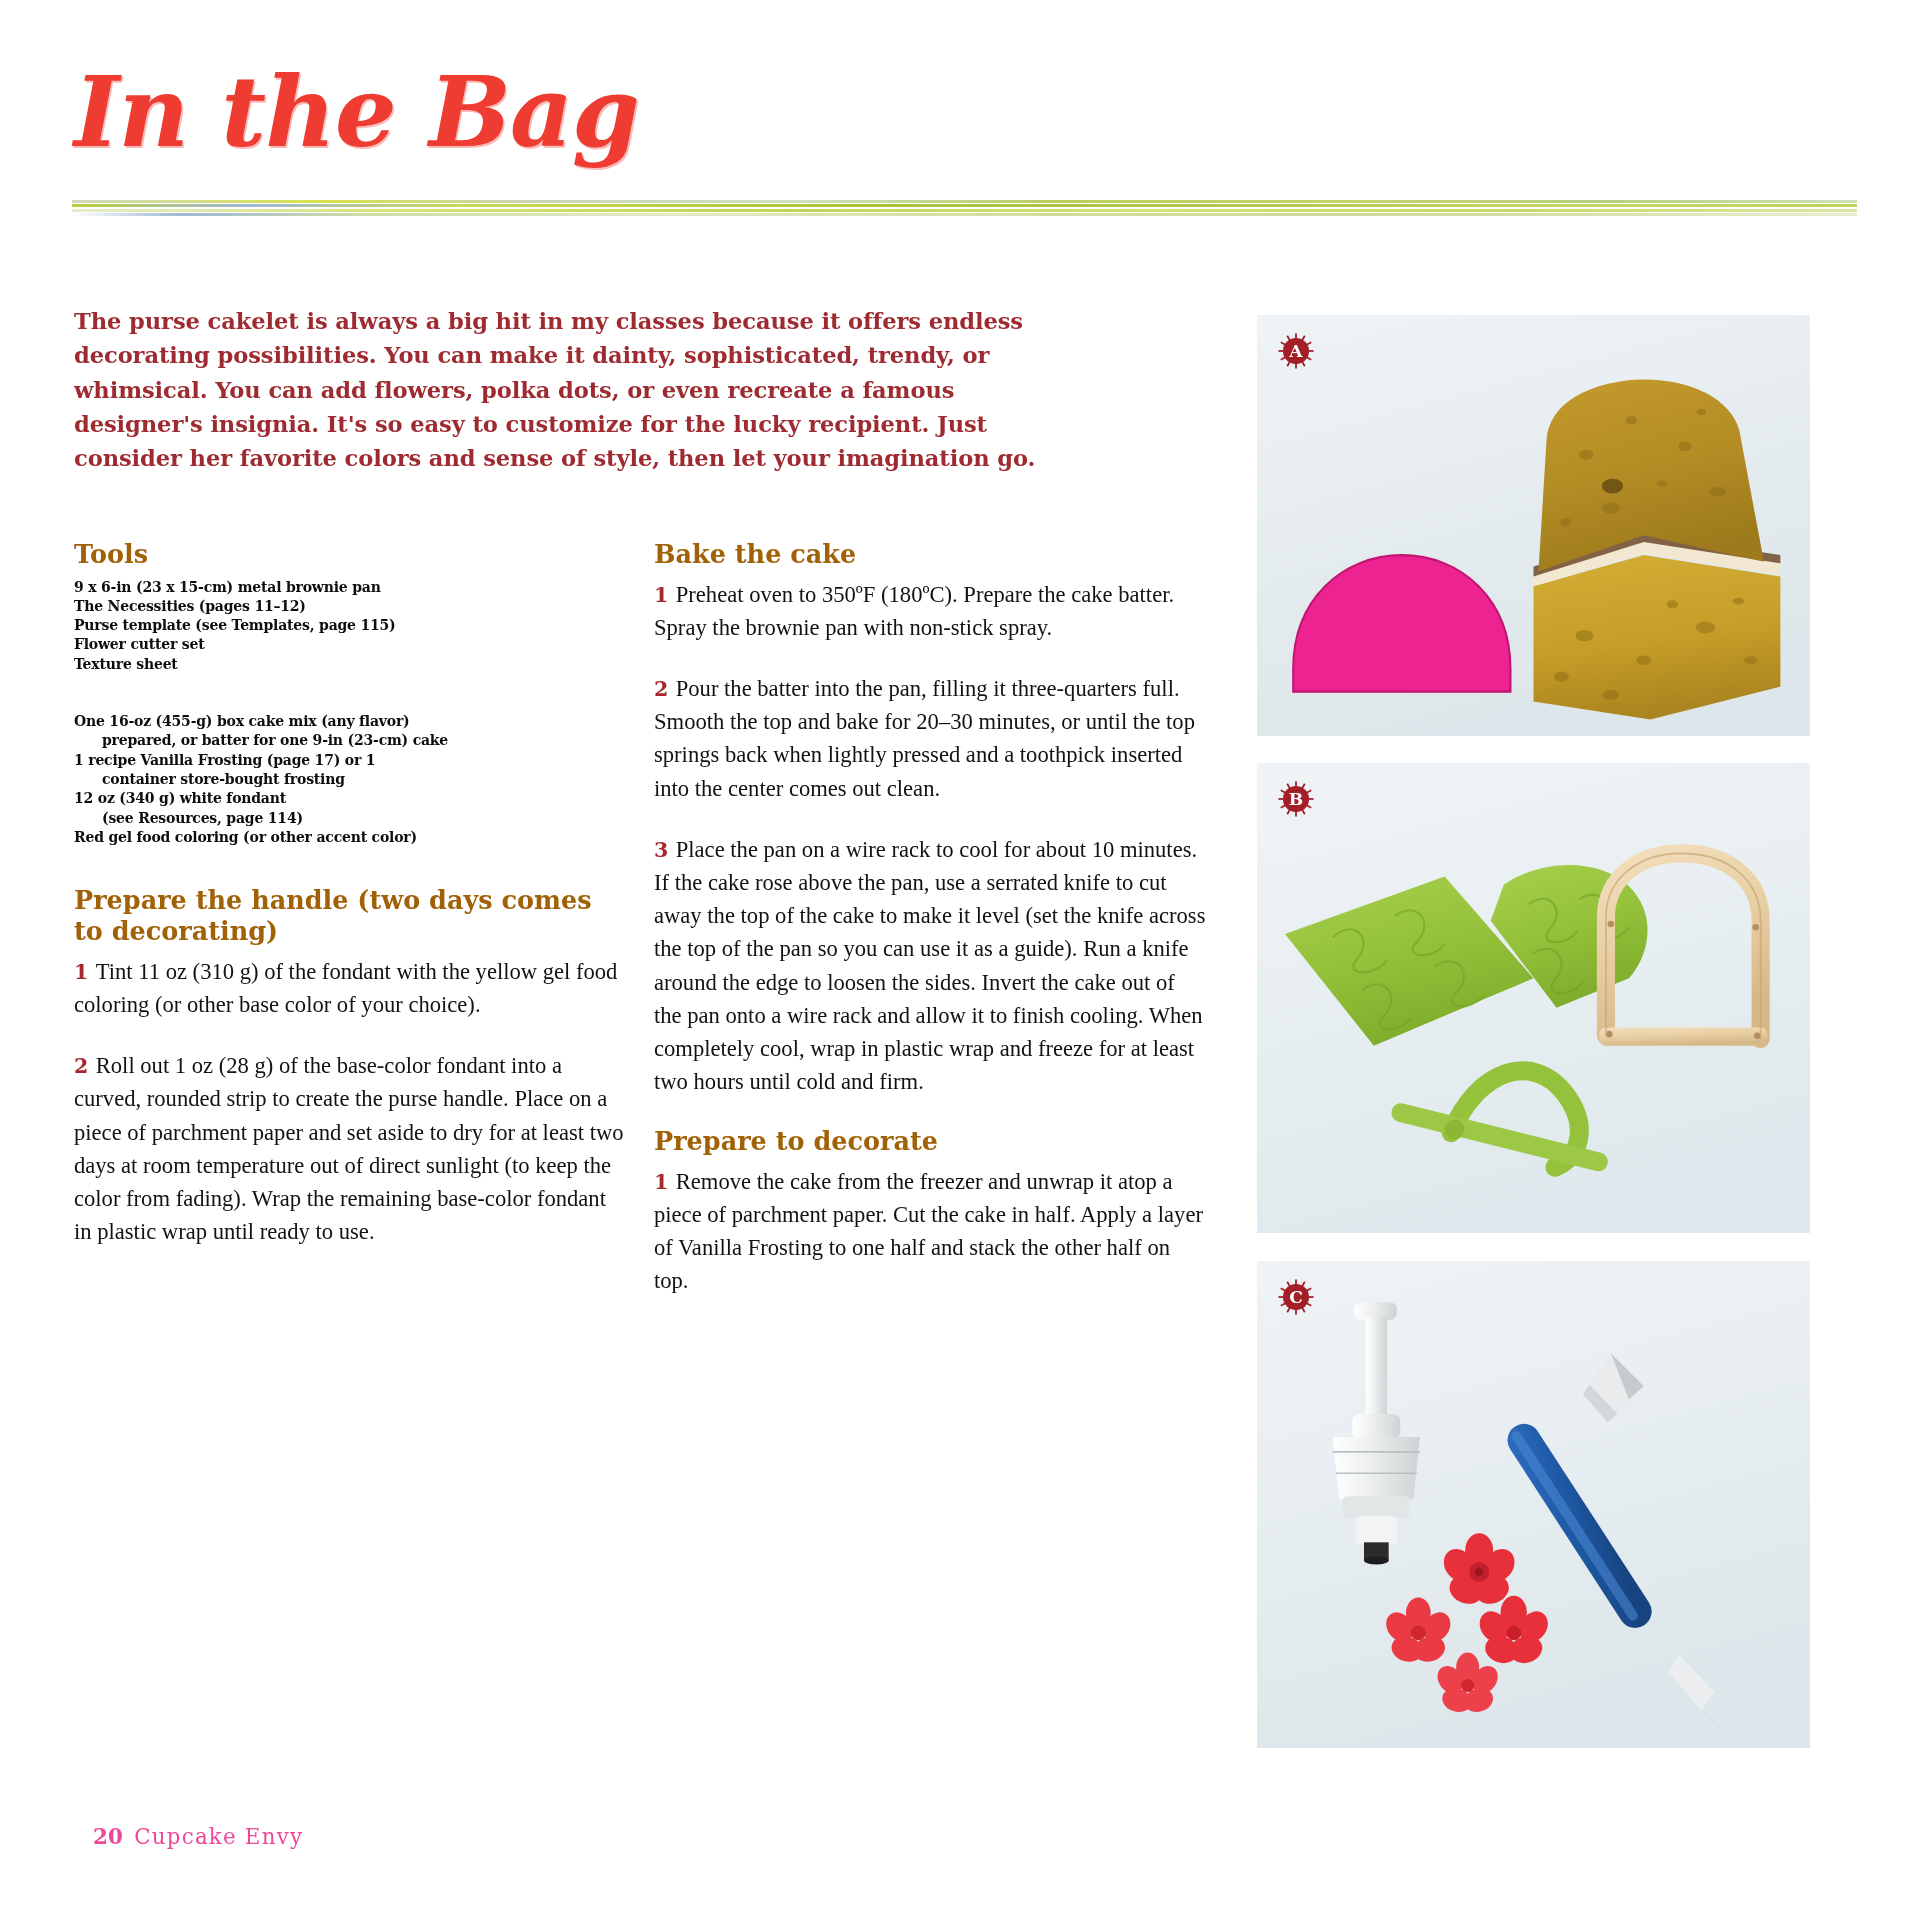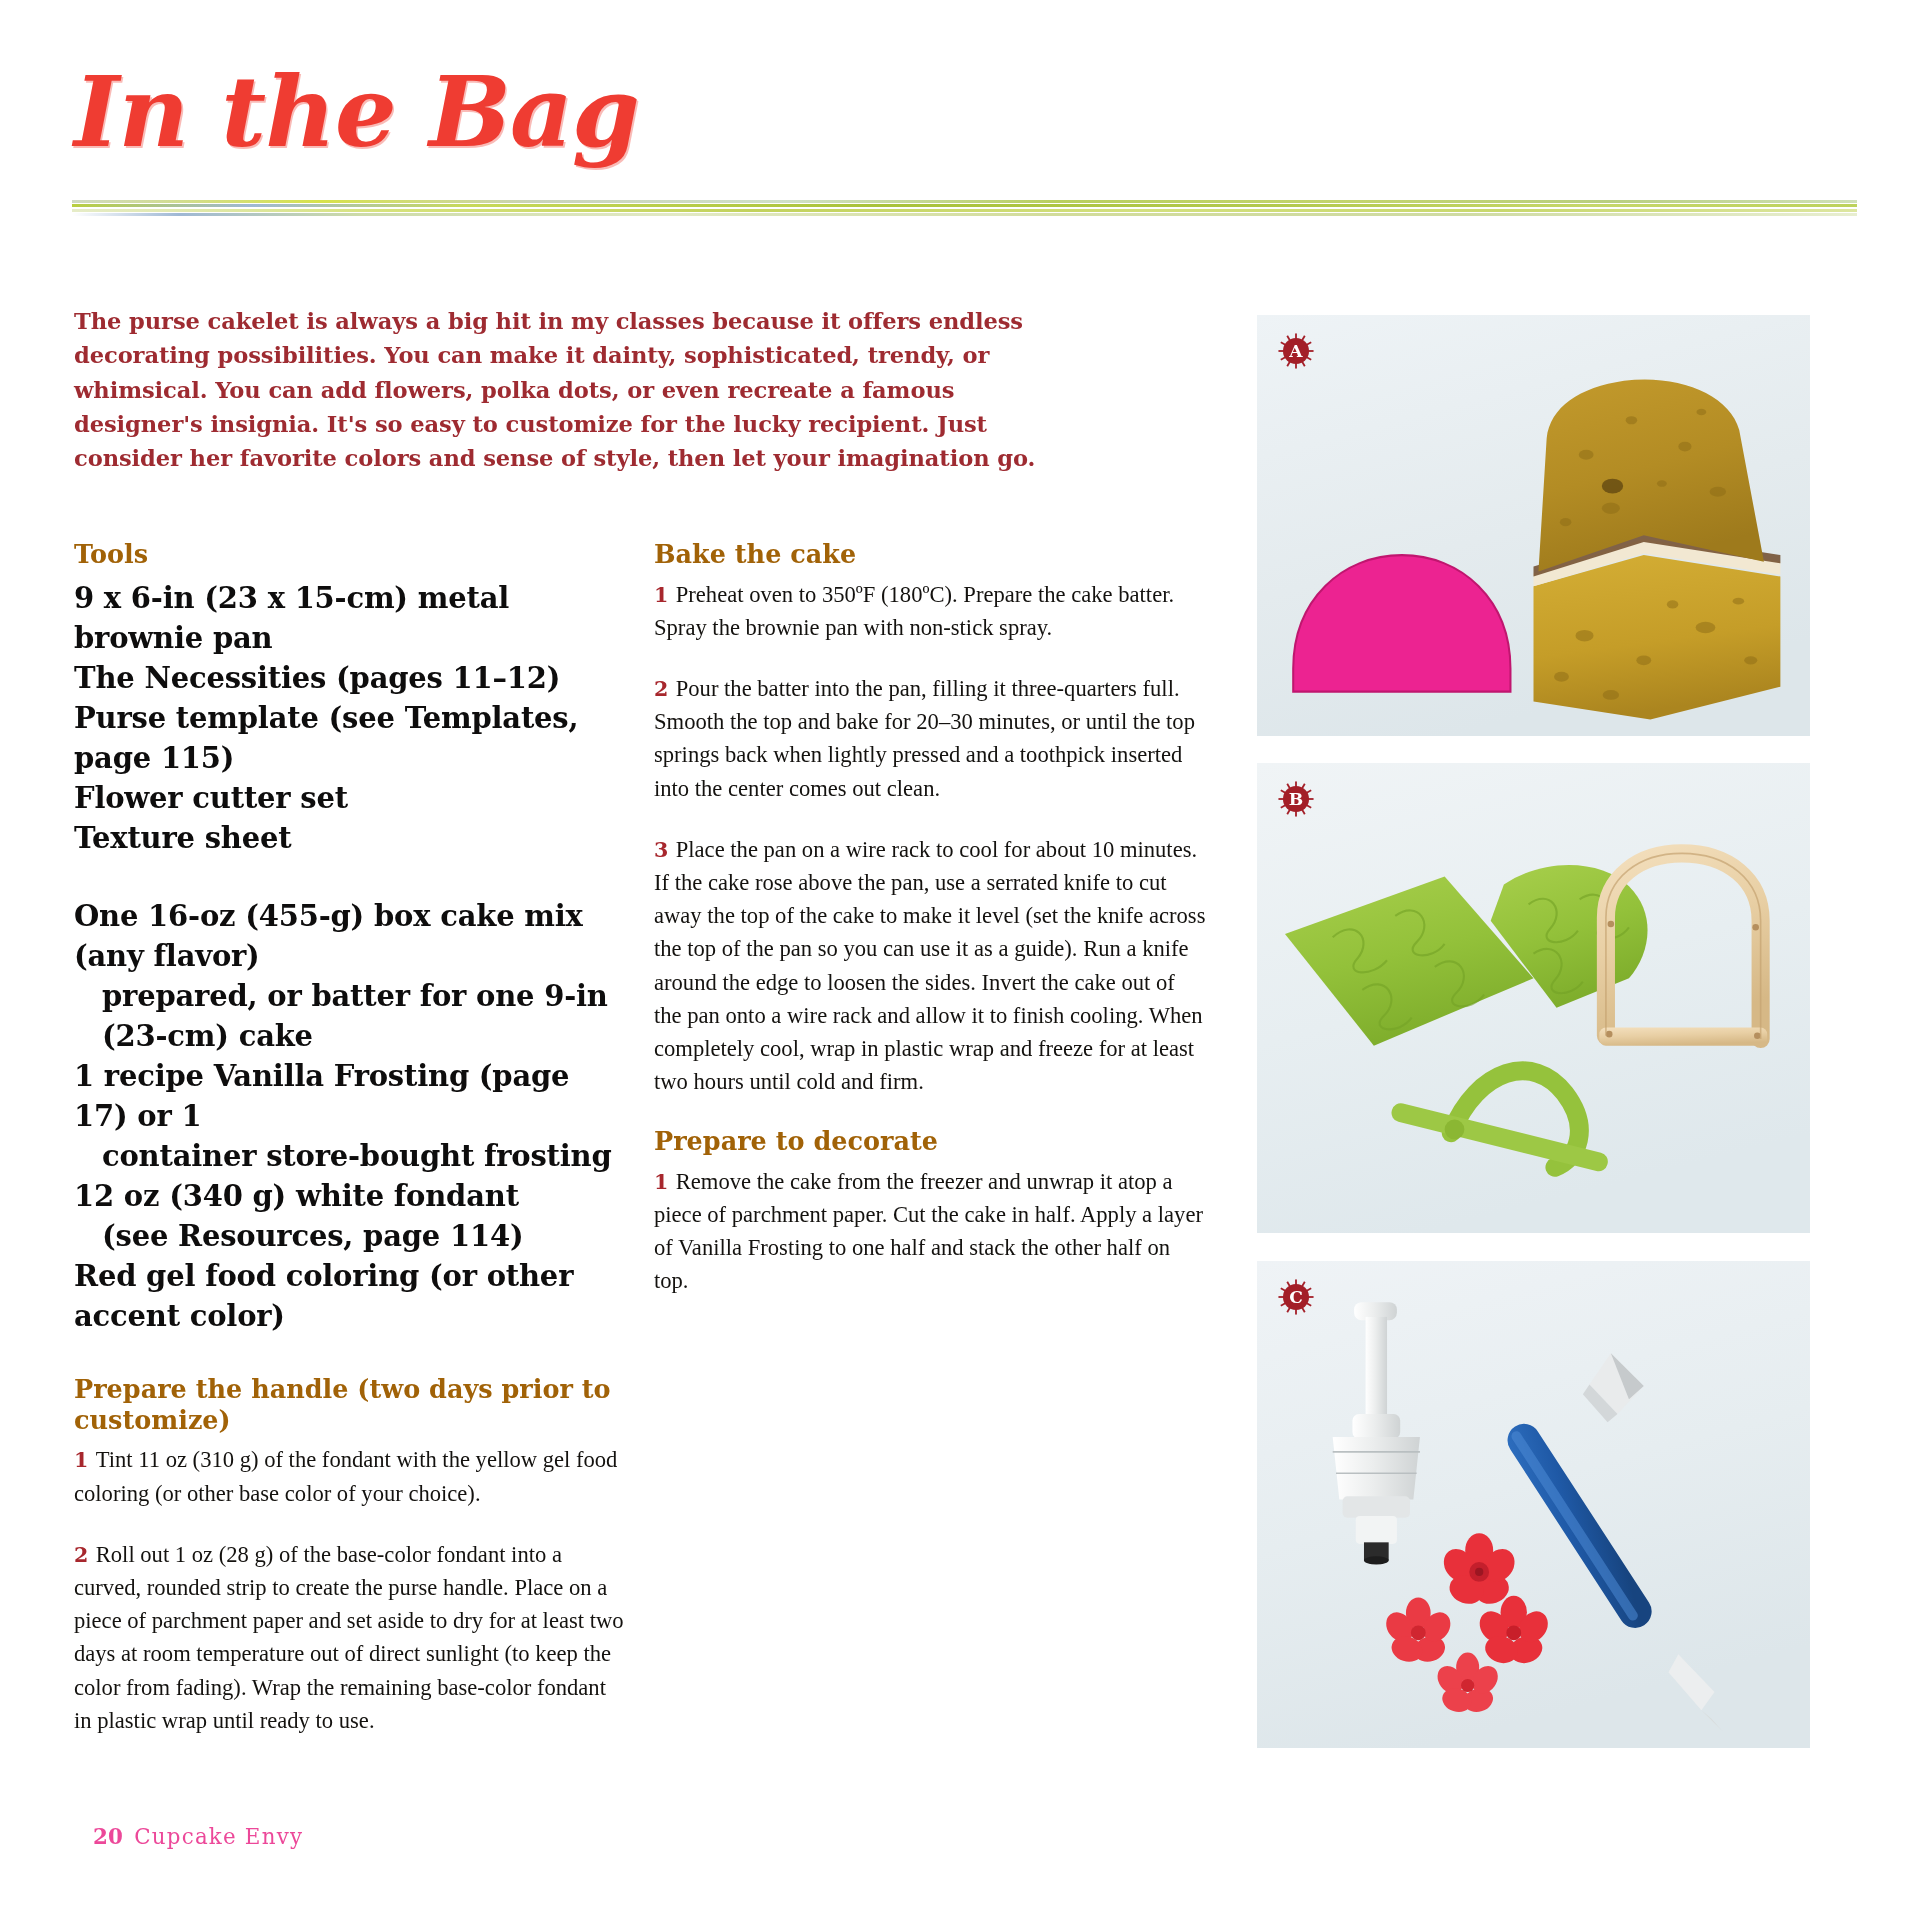--- a/index.html
+++ b/index.html
@@ -79,21 +79,21 @@
     font-family: "DejaVu Serif", serif;
     font-size: 25.5px;
     font-weight: bold;
     color: #a16207;
     line-height: 1.22;
     margin-bottom: 7.4px;
   }
 
   .list-item {
     font-family: "DejaVu Serif", serif;
-    font-size: 29px;
+    font-size: 14px;
     font-weight: bold;
     color: #0e0d0d;
     line-height: 1.38;
     letter-spacing: -0.2px;
   }
   .list-item .cont {
     display: block;
     padding-left: 28px;
   }
 
@@ -192,21 +192,21 @@
         <span>12 oz (340 g) white fondant</span>
         <span class="cont">(see Resources, page 114)</span>
       </div>
       <div class="list-item">
         <span>Red gel food coloring (or other accent color)</span>
       </div>
     </div>
 
     <div class="gap-md"></div>
 
-    <div class="section-head">Prepare the handle (two days prior to customize)</div>
+    <div class="section-head">Prepare the handle (two days comes to decorating)</div>
     <div class="para">
       <span class="num">1</span><span>Tint 11 oz (310 g) of the fondant with the yellow gel food coloring (or other base color of your choice).</span>
     </div>
     <div class="para">
       <span class="num">2</span><span>Roll out 1 oz (28 g) of the base-color fondant into a curved, rounded strip to create the purse handle. Place on a piece of parchment paper and set aside to dry for at least two days at room temperature out of direct sunlight (to keep the color from fading). Wrap the remaining  base-color fondant in plastic wrap until ready to use.</span>
     </div>
   </div>
 
   <div class="col col-right" style="top:539px;">
 

